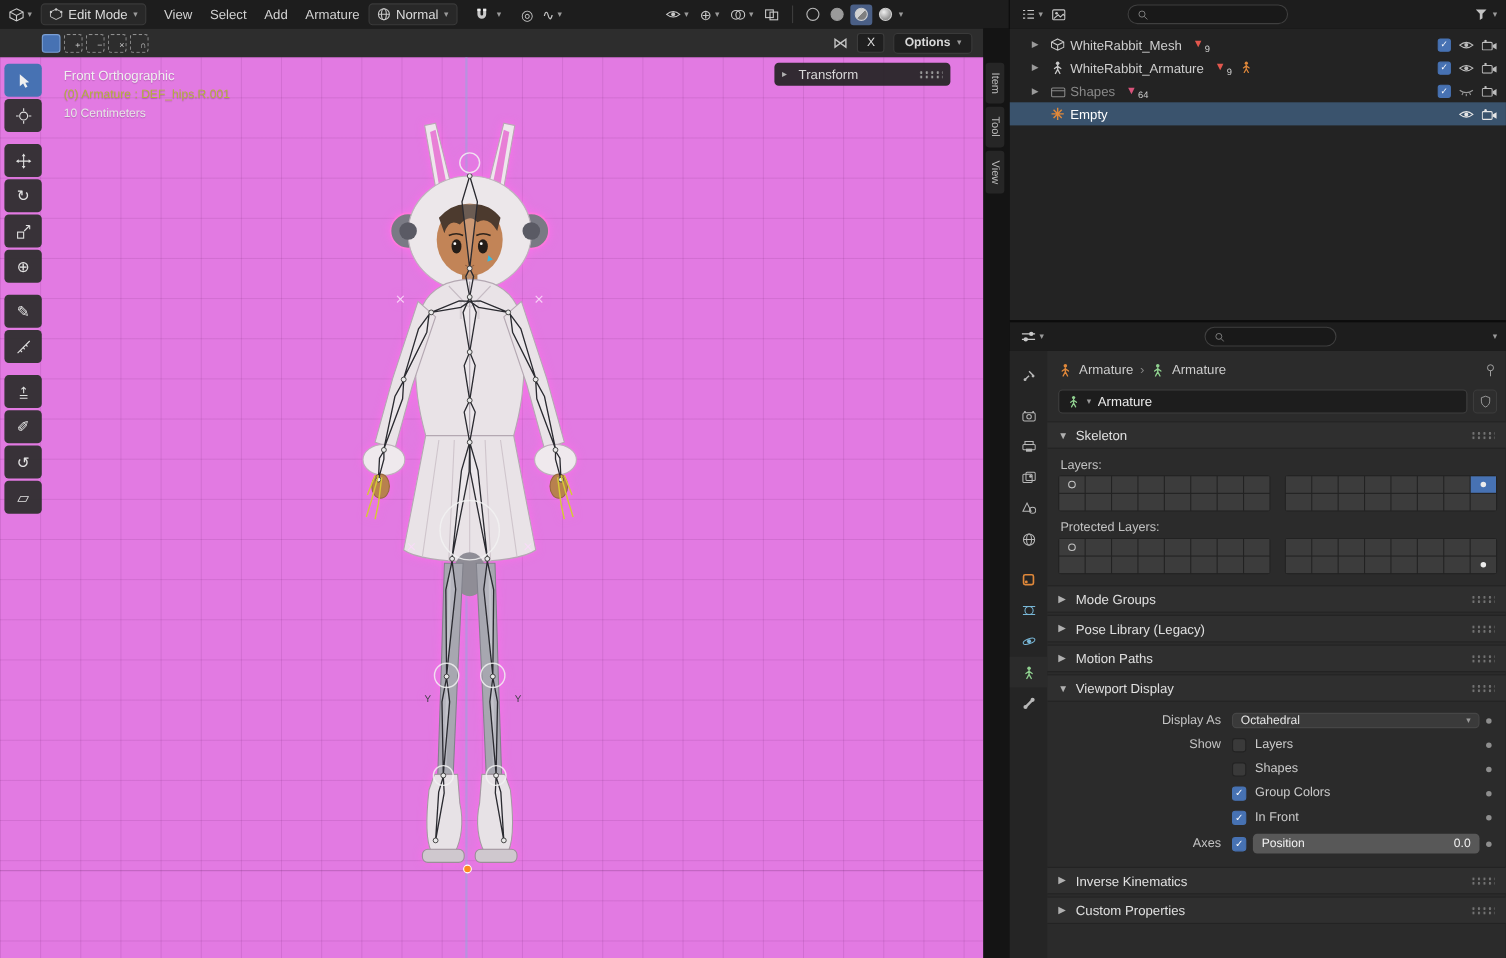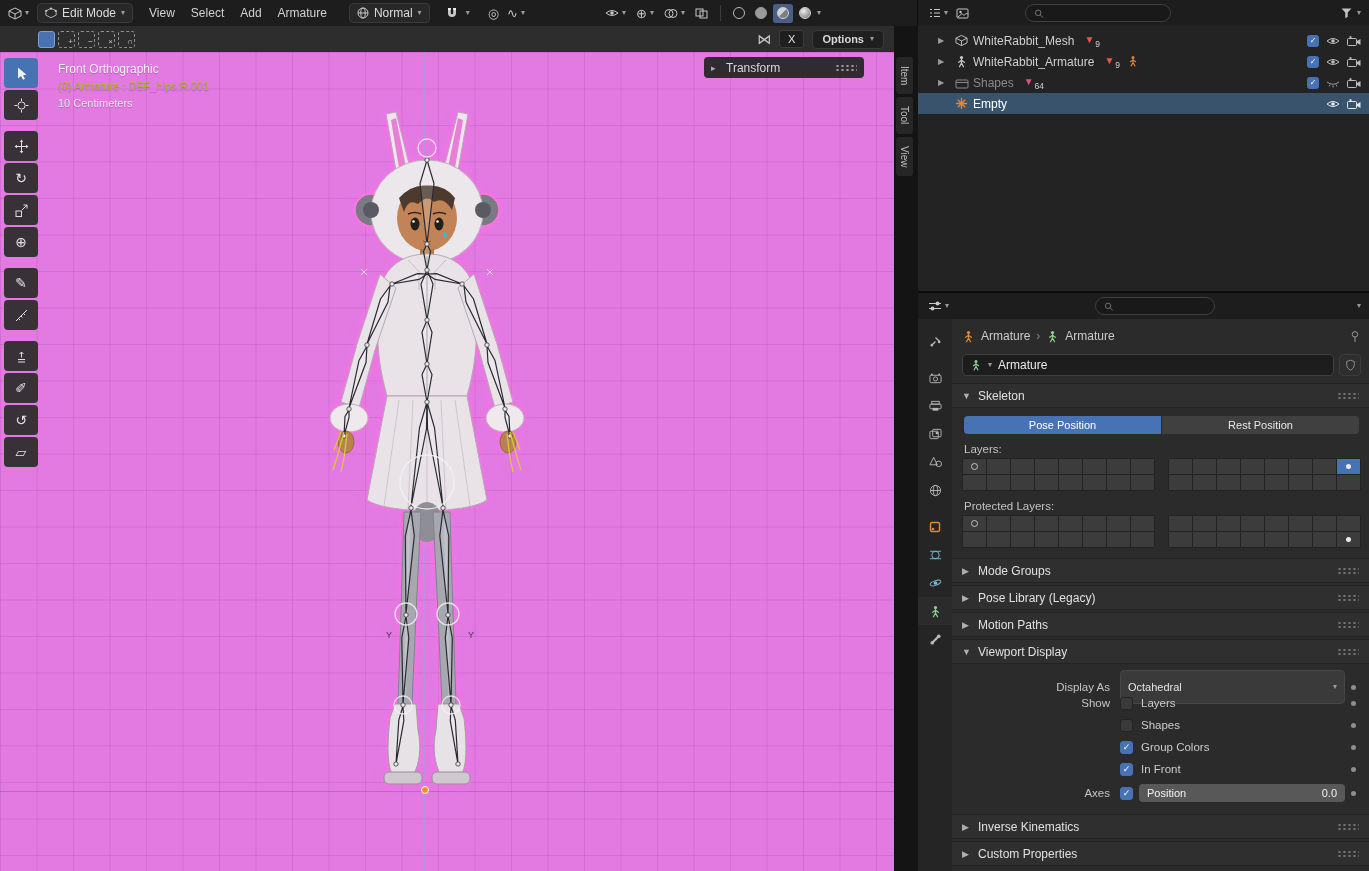--- a/index.html
+++ b/index.html
@@ -124,21 +124,21 @@
   .lgroup { display:grid; grid-template-columns:repeat(8,1fr); grid-auto-rows:15px; gap:1px;
     background:#222222; padding:1px; border-radius:3px; flex:1; }
   .lcell { background:#3c3c3c; display:flex; align-items:center; justify-content:center; }
   .lcell.active { background:#4772b3; }
   .lcell.hasdot::after { content:""; width:5px; height:5px; border:1px solid #c4c4c4; border-radius:50%; }
   .lcell.filled::after { content:""; width:5px; height:5px; background:#ececec; border-radius:50%; }
 
   .prow { display:grid; grid-template-columns:158px 1fr 16px; align-items:center; height:22px; }
   .prow .plabel { text-align:right; padding-right:10px; color:#c4c4c4; font-size:11.5px; }
   .dot { width:5px; height:5px; border-radius:50%; background:#8e8e8e; justify-self:center; }
-  .dropdown { height:34px; background:#3a3a3a; border:1px solid #464646; border-radius:4px;
+  .dropdown { height:14px; background:#3a3a3a; border:1px solid #464646; border-radius:4px;
     display:flex; align-items:center; padding:0 7px; color:#e4e4e4; font-size:11px; }
   .dropdown .chev { margin-left:auto; }
   .cbrow { display:flex; align-items:center; gap:8px; }
   .cb13 { width:13px; height:13px; border-radius:3px; background:#3a3a3a; border:1px solid #232323;
     display:inline-flex; align-items:center; justify-content:center; flex:none; }
   .cb13.on { background:#4772b3; border-color:#4772b3; }
   .cb13.on::after { content:"✓"; color:#fff; font-size:9px; font-weight:bold; }
   .cblabel { color:#cccccc; font-size:11.5px; }
   .slider { flex:1; height:18px; background:#585858; border-radius:4px; display:flex; align-items:center;
     padding:0 8px; color:#f2f2f2; font-size:11px; }
@@ -167,21 +167,21 @@
         <circle cx="12.5" cy="4" r="1.3" fill="#c8c8c8"></circle>
       </svg>
     <span>Edit Mode</span>
     <span class="chev">▾</span>
   </span>
   <span style="width:8px"></span>
   <span class="menu">View</span>
   <span class="menu">Select</span>
   <span class="menu">Add</span>
   <span class="menu">Armature</span>
-  <span class="dd" style="margin-left:14px">
+  <span class="dd" style="">
     <svg width="12" height="12" viewBox="0 0 12 12">
         <circle cx="6" cy="6" r="5" stroke="#c8c8c8" fill="none"></circle>
         <ellipse cx="6" cy="6" rx="2.2" ry="5" stroke="#c8c8c8" fill="none"></ellipse>
         <path d="M1 6 H11" stroke="#c8c8c8"></path>
       </svg>
     <span>Normal</span>
     <span class="chev">▾</span>
   </span>
   <span class="hbtn" style="margin-left:12px">
     <svg width="12" height="13" viewBox="0 0 12 13">
@@ -757,24 +757,20 @@
           </svg>
         </span>
     </div>
 
     <div class="phead">
       <span class="ptri">▼</span>
       <span>Skeleton</span>
       <span class="grip"></span>
     </div>
 
-    <div class="segrow">
-      <span class="seg on">Pose Position</span>
-      <span class="seg">Rest Position</span>
-    </div>
 
     <div class="minilabel">Layers:</div>
     <div class="layers">
       <div class="lgroup">
           <div class="lcell hasdot"></div>
           <div class="lcell"></div>
           <div class="lcell"></div>
           <div class="lcell"></div>
           <div class="lcell"></div>
           <div class="lcell"></div>

